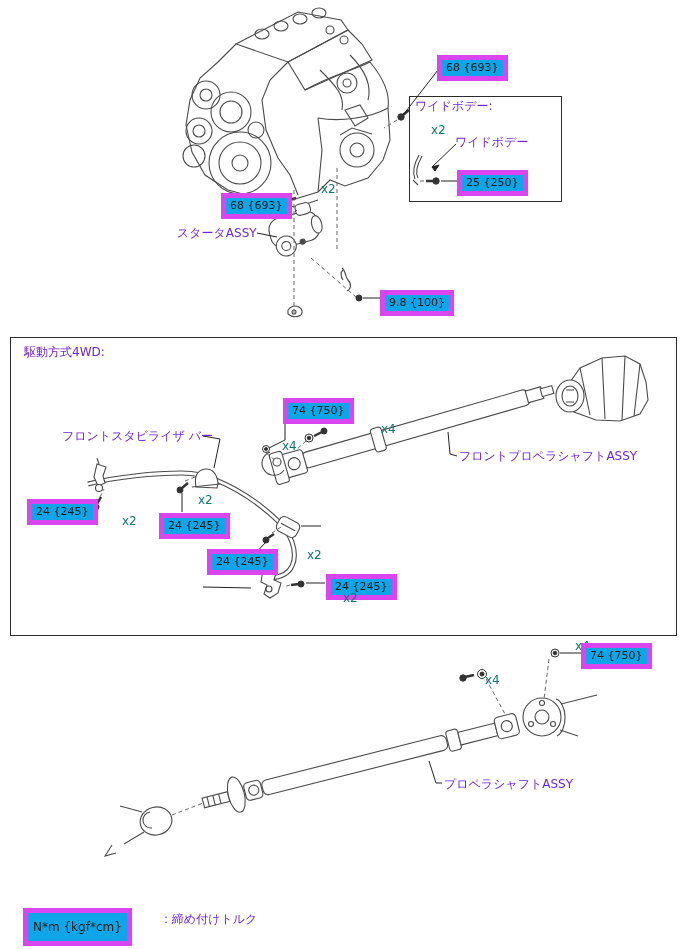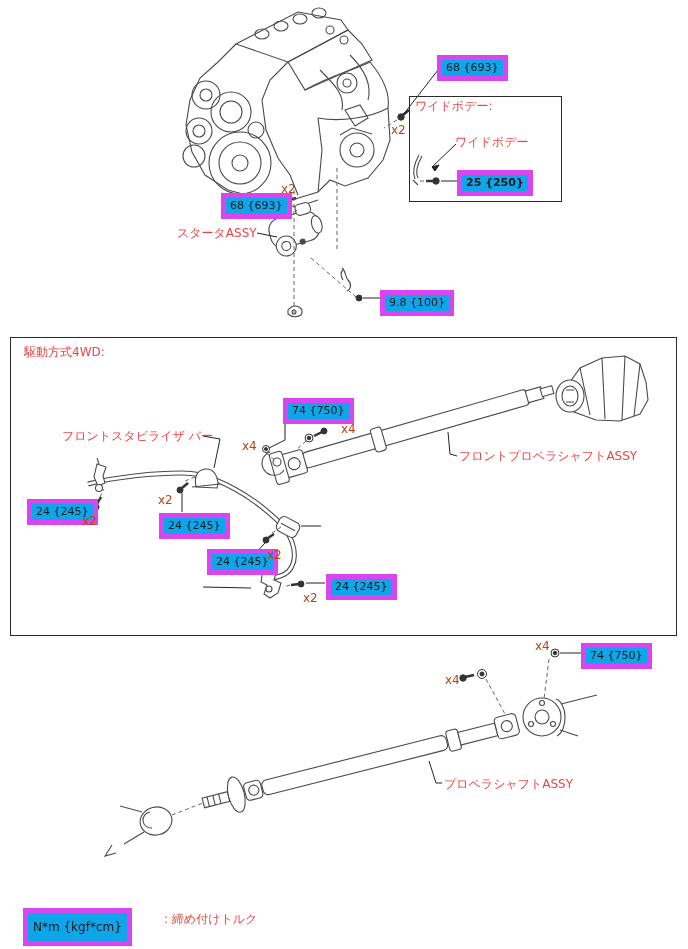--- a/index.html
+++ b/index.html
@@ -3,22 +3,22 @@
 <meta charset="utf-8">
 <style>
   html,body{margin:0;padding:0;background:#fff;}
   .stage{position:relative;width:688px;height:949px;background:#ffffff;
          font-family:"DejaVu Sans",sans-serif;overflow:hidden;}
   .stage *{box-sizing:border-box;}
   svg.art{position:absolute;left:0;top:0;}
   .co{position:absolute;border:5px solid #d946ef;background:#0ea5e9;padding:1px 4px;
       font-size:11px;line-height:14px;white-space:nowrap;color:#1a1a1a;z-index:3;}
   .co.big{font-size:12px;line-height:16px;padding:6px 5px;}
-  .lbl{position:absolute;font-size:12px;line-height:14px;white-space:nowrap;color:#ef4444;z-index:3;}
-  .cnt{position:absolute;font-size:12px;line-height:13px;white-space:nowrap;color:#c2410c;z-index:3;}
+  .lbl{position:absolute;font-size:12px;line-height:14px;white-space:nowrap;color:#6d28d9;z-index:3;}
+  .cnt{position:absolute;font-size:12px;line-height:13px;white-space:nowrap;color:#0f766e;z-index:3;margin-left:40px;}
   .frame{position:absolute;border:1px solid #2b2b2b;background:transparent;z-index:1;}
 </style>
 </head>
 <body>
 
 <div class="stage">
 
   <svg class="art" width="688" height="949" viewBox="0 0 688 949">
 
     <g stroke="#4a4a4a" fill="none" stroke-width="1.1">
@@ -254,21 +254,21 @@
   </svg>
 
   <div class="frame" style="left:409px;top:96px;width:153px;height:106px;"></div>
   <div class="frame" style="left:10px;top:337px;width:667px;height:299px;"></div>
 
   <div class="co" style="left:437px;top:55px;">68 {693}</div>
   <div class="cnt" style="left:391px;top:124px;">x2</div>
 
   <div class="lbl" style="left:415px;top:99px;">ワイドボデー:</div>
   <div class="lbl" style="left:455px;top:135px;">ワイドボデー</div>
-  <div class="co" style="left:457px;top:170px;font-weight:bold;">25 {250}</div>
+  <div class="co" style="left:457px;top:170px;">25 {250}</div>
 
   <div class="co" style="left:221px;top:193px;">68 {693}</div>
   <div class="cnt" style="left:281px;top:183px;">x2</div>
   <div class="lbl" style="left:177px;top:226px;text-align:right;">スタータASSY</div>
   <div class="co" style="left:380px;top:290px;">9.8 {100}</div>
 
   <div class="lbl" style="left:24px;top:345px;">駆動方式4WD:</div>
 
   <div class="co" style="left:283px;top:398px;">74 {750}</div>
   <div class="cnt" style="left:242px;top:440px;">x4</div>

